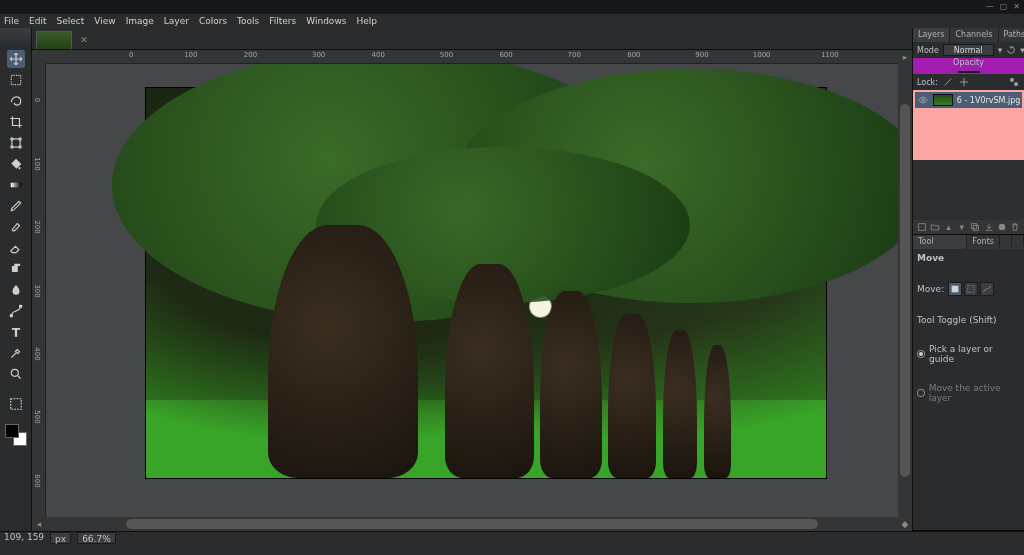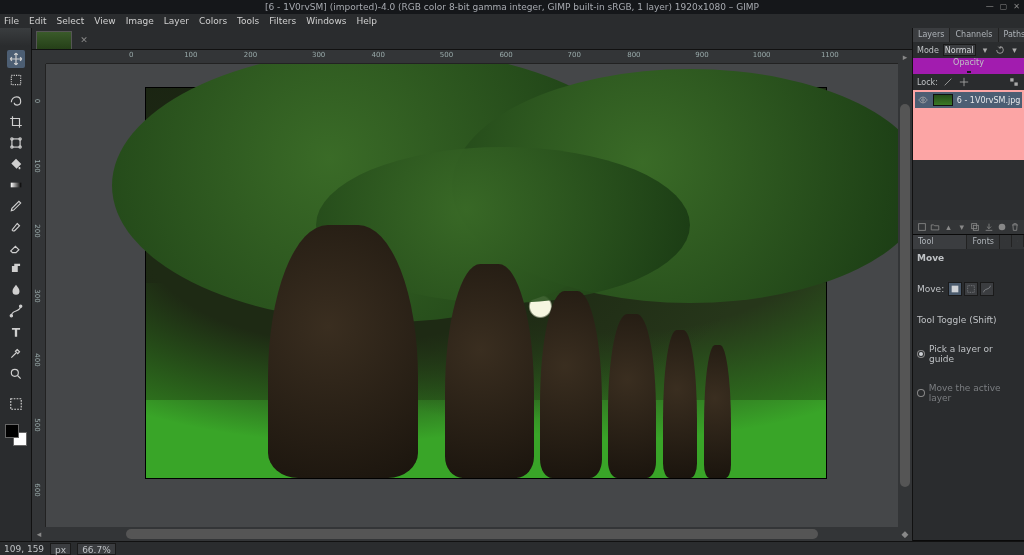--- a/index.html
+++ b/index.html
@@ -62,48 +62,47 @@
   .scroll-v .thumb{position:absolute;left:2px;top:40px;bottom:40px;width:10px;background:#555;border-radius:5px;}
   
   .docks{width:112px;background:var(--bg1);display:flex;flex-direction:column;border-left:1px solid #111;}
   .dock{display:flex;flex-direction:column;border-bottom:1px solid #0a0a0a;}
   .dock-tabs{display:flex;height:14px;background:var(--bg2);}
   .dock-tabs span{padding:0 5px;line-height:14px;font-size:8px;color:#aeb3b8;border-right:1px solid #222;}
   .dock-tabs span.active{background:var(--bg3);}
   .dock-row{display:flex;align-items:center;height:16px;padding:0 4px;gap:4px;background:var(--bg1);}
   .dock-row.dark{background:#a21caf;flex-direction:column;}
   .dock-row label{color:#bfc2c5;font-size:8px;}
-  .dock-row .sel{flex:1;background:var(--bg3);height:12px;line-height:12px;padding:0 1px;font-size:8px;color:#d4d6d9;border:1px solid #1a1a1a;text-align:center;}
+  .dock-row .sel{flex:1;background:var(--bg3);height:12px;line-height:12px;padding:0 10px;font-size:8px;color:#d4d6d9;border:1px solid #1a1a1a;text-align:center;}
   .dock-row .num{width:28px;text-align:right;font-size:8px;}
   .mini-icn{width:12px;height:12px;display:flex;align-items:center;justify-content:center;color:#aaa;}
   .mini-icn svg{width:10px;height:10px;}
   .layerlist{flex:1;min-height:70px;background:#fca5a5;padding:2px;}
   .layer{display:flex;align-items:center;height:16px;gap:4px;background:var(--highlight);padding:0 2px;}
   .layer .eye{width:12px;height:12px;}
   .layer .thumb{width:20px;height:12px;background:linear-gradient(#254a18,#3a7a25);border:1px solid #111;}
   .layer .lname{font-size:8px;color:#e4e6e9;white-space:nowrap;overflow:hidden;}
   .dock-btnrow{display:flex;height:14px;background:var(--bg2);align-items:center;justify-content:space-around;padding:0 2px;}
   .dock-btnrow .mini-icn{color:#888;}
   .opt-body{flex:1;background:var(--bg1);padding:4px;font-size:8px;color:#bfc2c5;display:flex;flex-direction:column;gap:19px;}
   .opt-body .radio{display:flex;align-items:center;gap:4px;}
   .opt-body .radio .rdot{width:8px;height:8px;border:1px solid #888;border-radius:50%;display:flex;align-items:center;justify-content:center;}
   .opt-body .radio .rdot.on::after{content:"";width:4px;height:4px;background:#cfd2d6;border-radius:50%;}
   .mode-icns{display:flex;gap:2px;}
   .mode-icns .mi{width:14px;height:14px;background:var(--bg3);border:1px solid #1a1a1a;display:flex;align-items:center;justify-content:center;}
   .mode-icns .mi.active{background:#4a5a6c;}
   
-  .statusbar{height:14px;background:var(--bg1);display:flex;align-items:center;gap:6px;padding:0 4px;border-top:1px solid #111;color:#bfc2c5;font-size:8px;}
+  .statusbar{height:24px;background:var(--bg1);display:flex;align-items:flex-start;gap:6px;padding:0 4px;border-top:1px solid #111;color:#bfc2c5;font-size:8px;}
   .statusbar .box{background:var(--bg3);padding:0 4px;height:12px;line-height:12px;border:1px solid #1a1a1a;}
   .statusbar .grow{flex:1;white-space:nowrap;overflow:hidden;}
 </style>
 </head>
 <body>
 
 <div class="titlebar">
-  <span>[6 - 1V0rvSM] (imported)-4.0 (RGB color 8-bit gamma integer, GIMP built-in sRGB, 1 layer) 1920x1080 – GIMP</span>
   <div class="wcontrols">
     <span>—</span>
     <span>▢</span>
     <span>✕</span>
   </div>
 </div>
 
 <div class="menubar">
   <span>File</span>
   <span>Edit</span>

